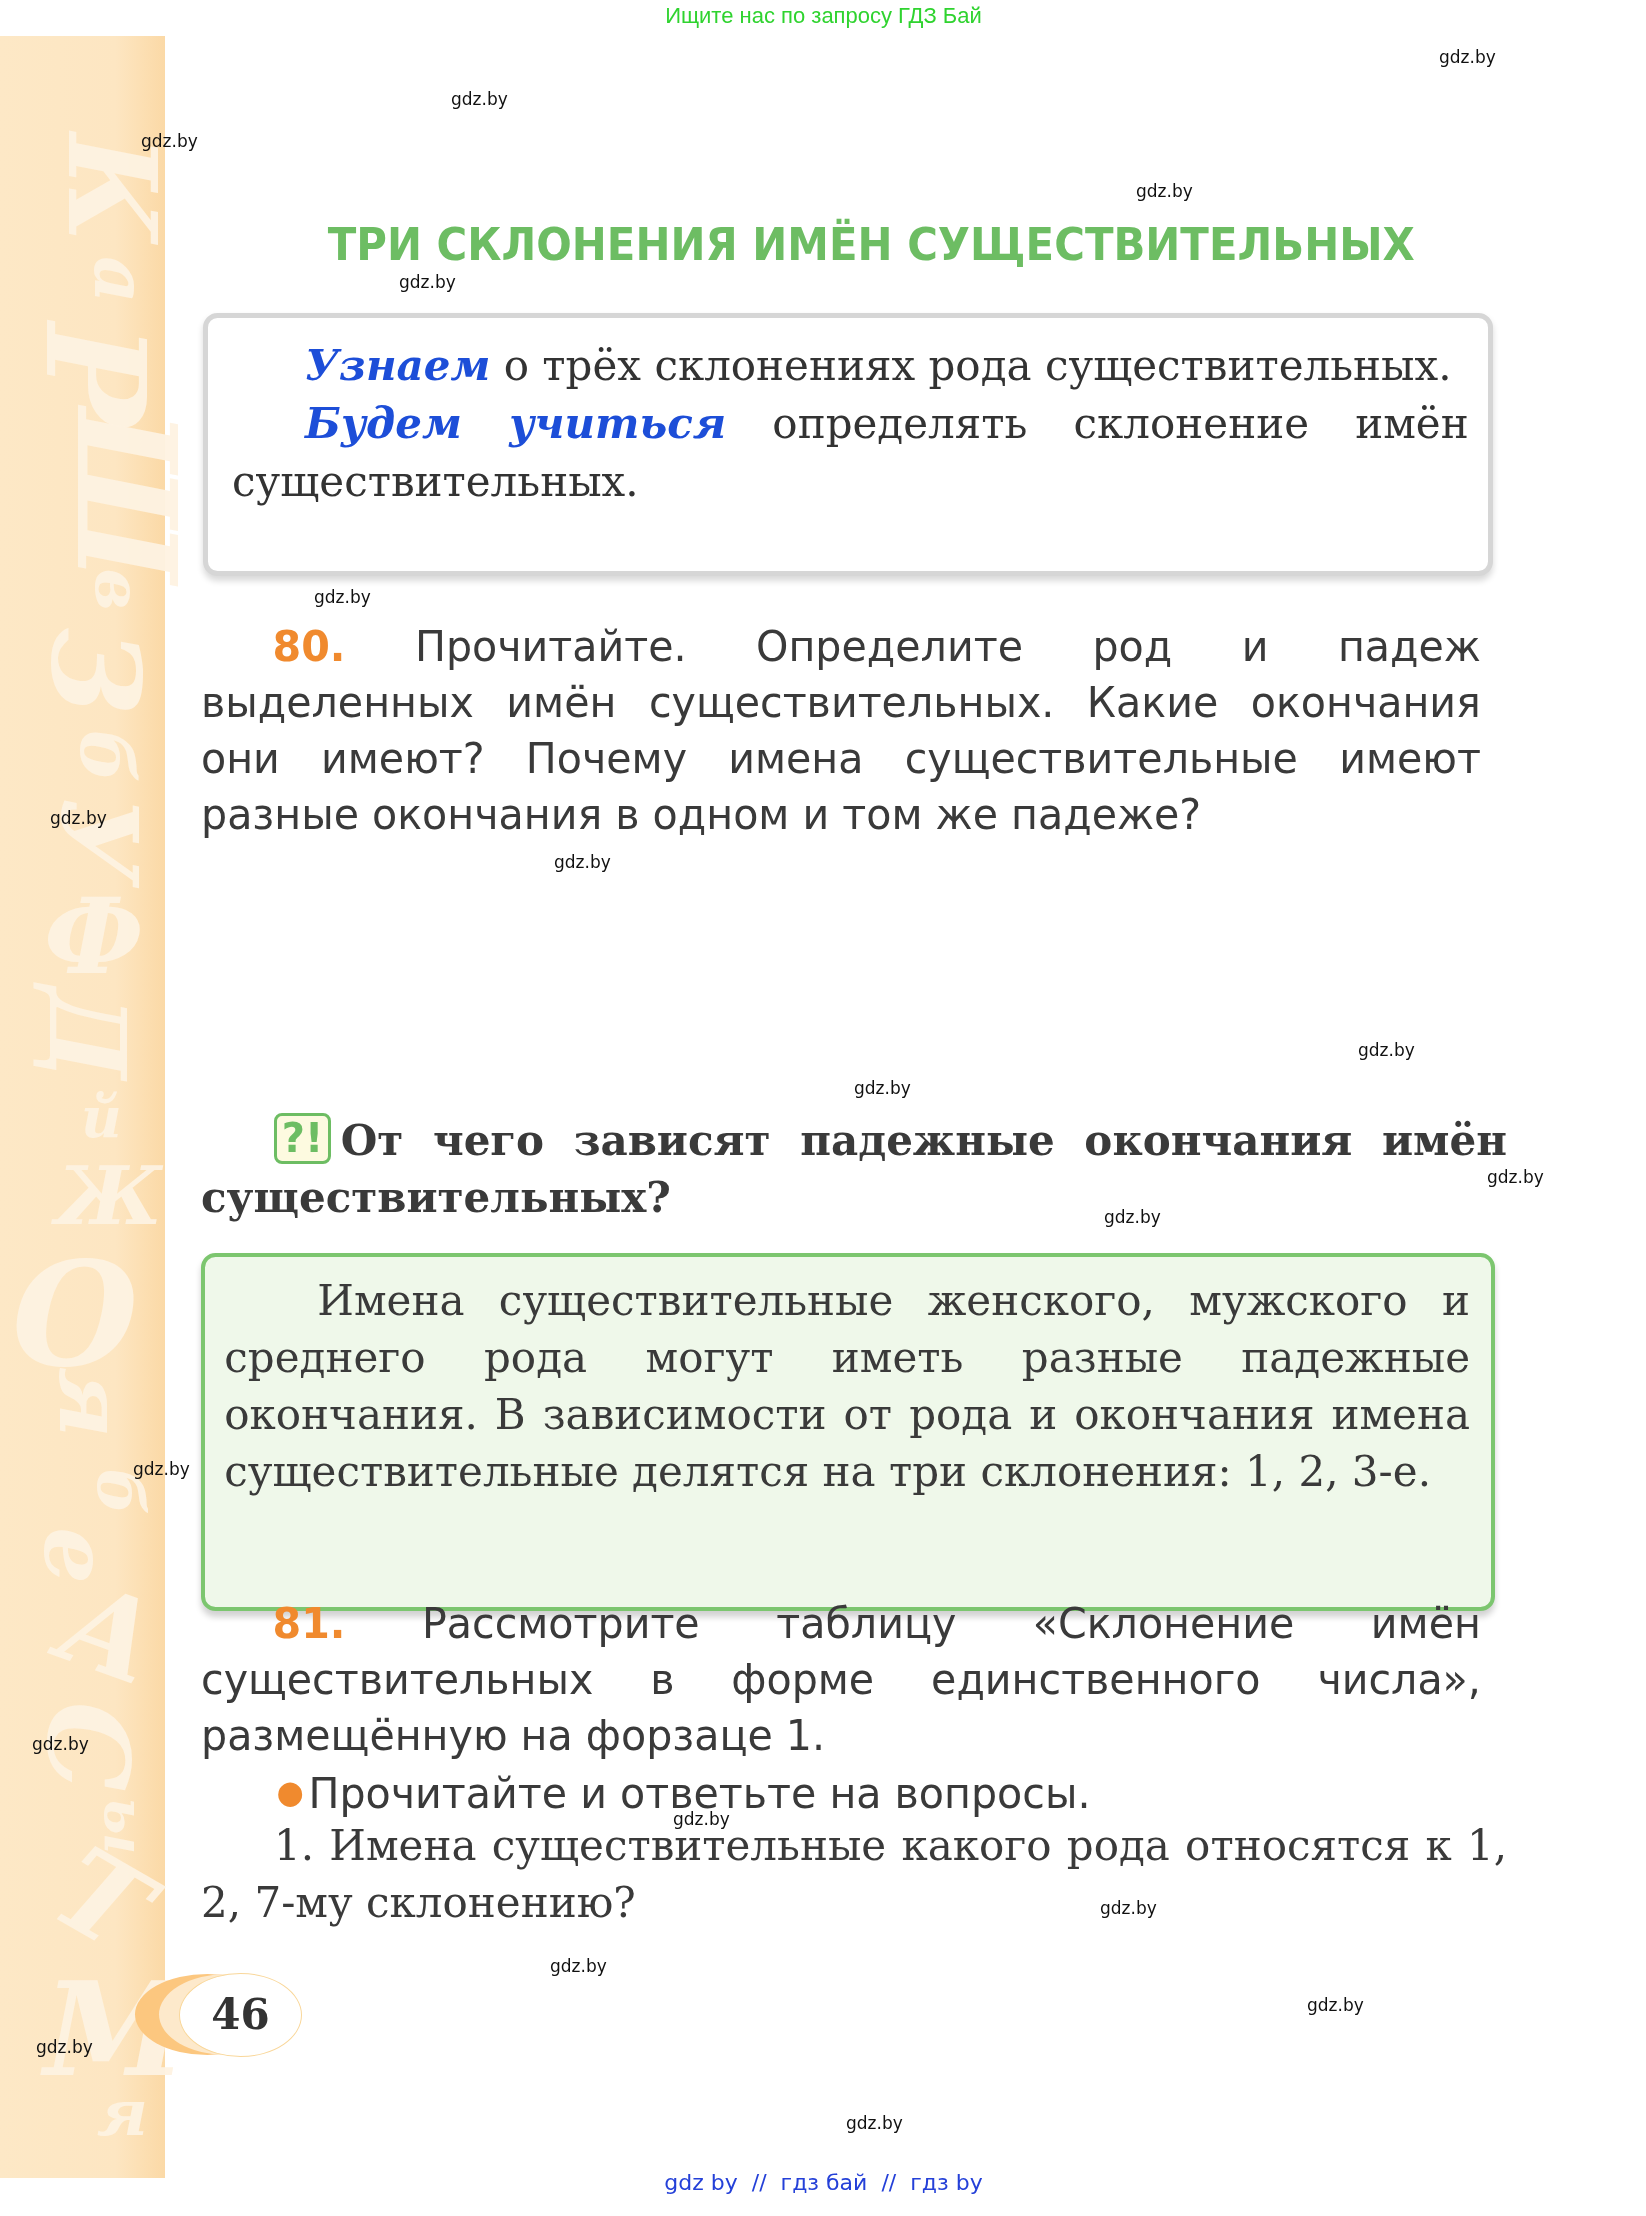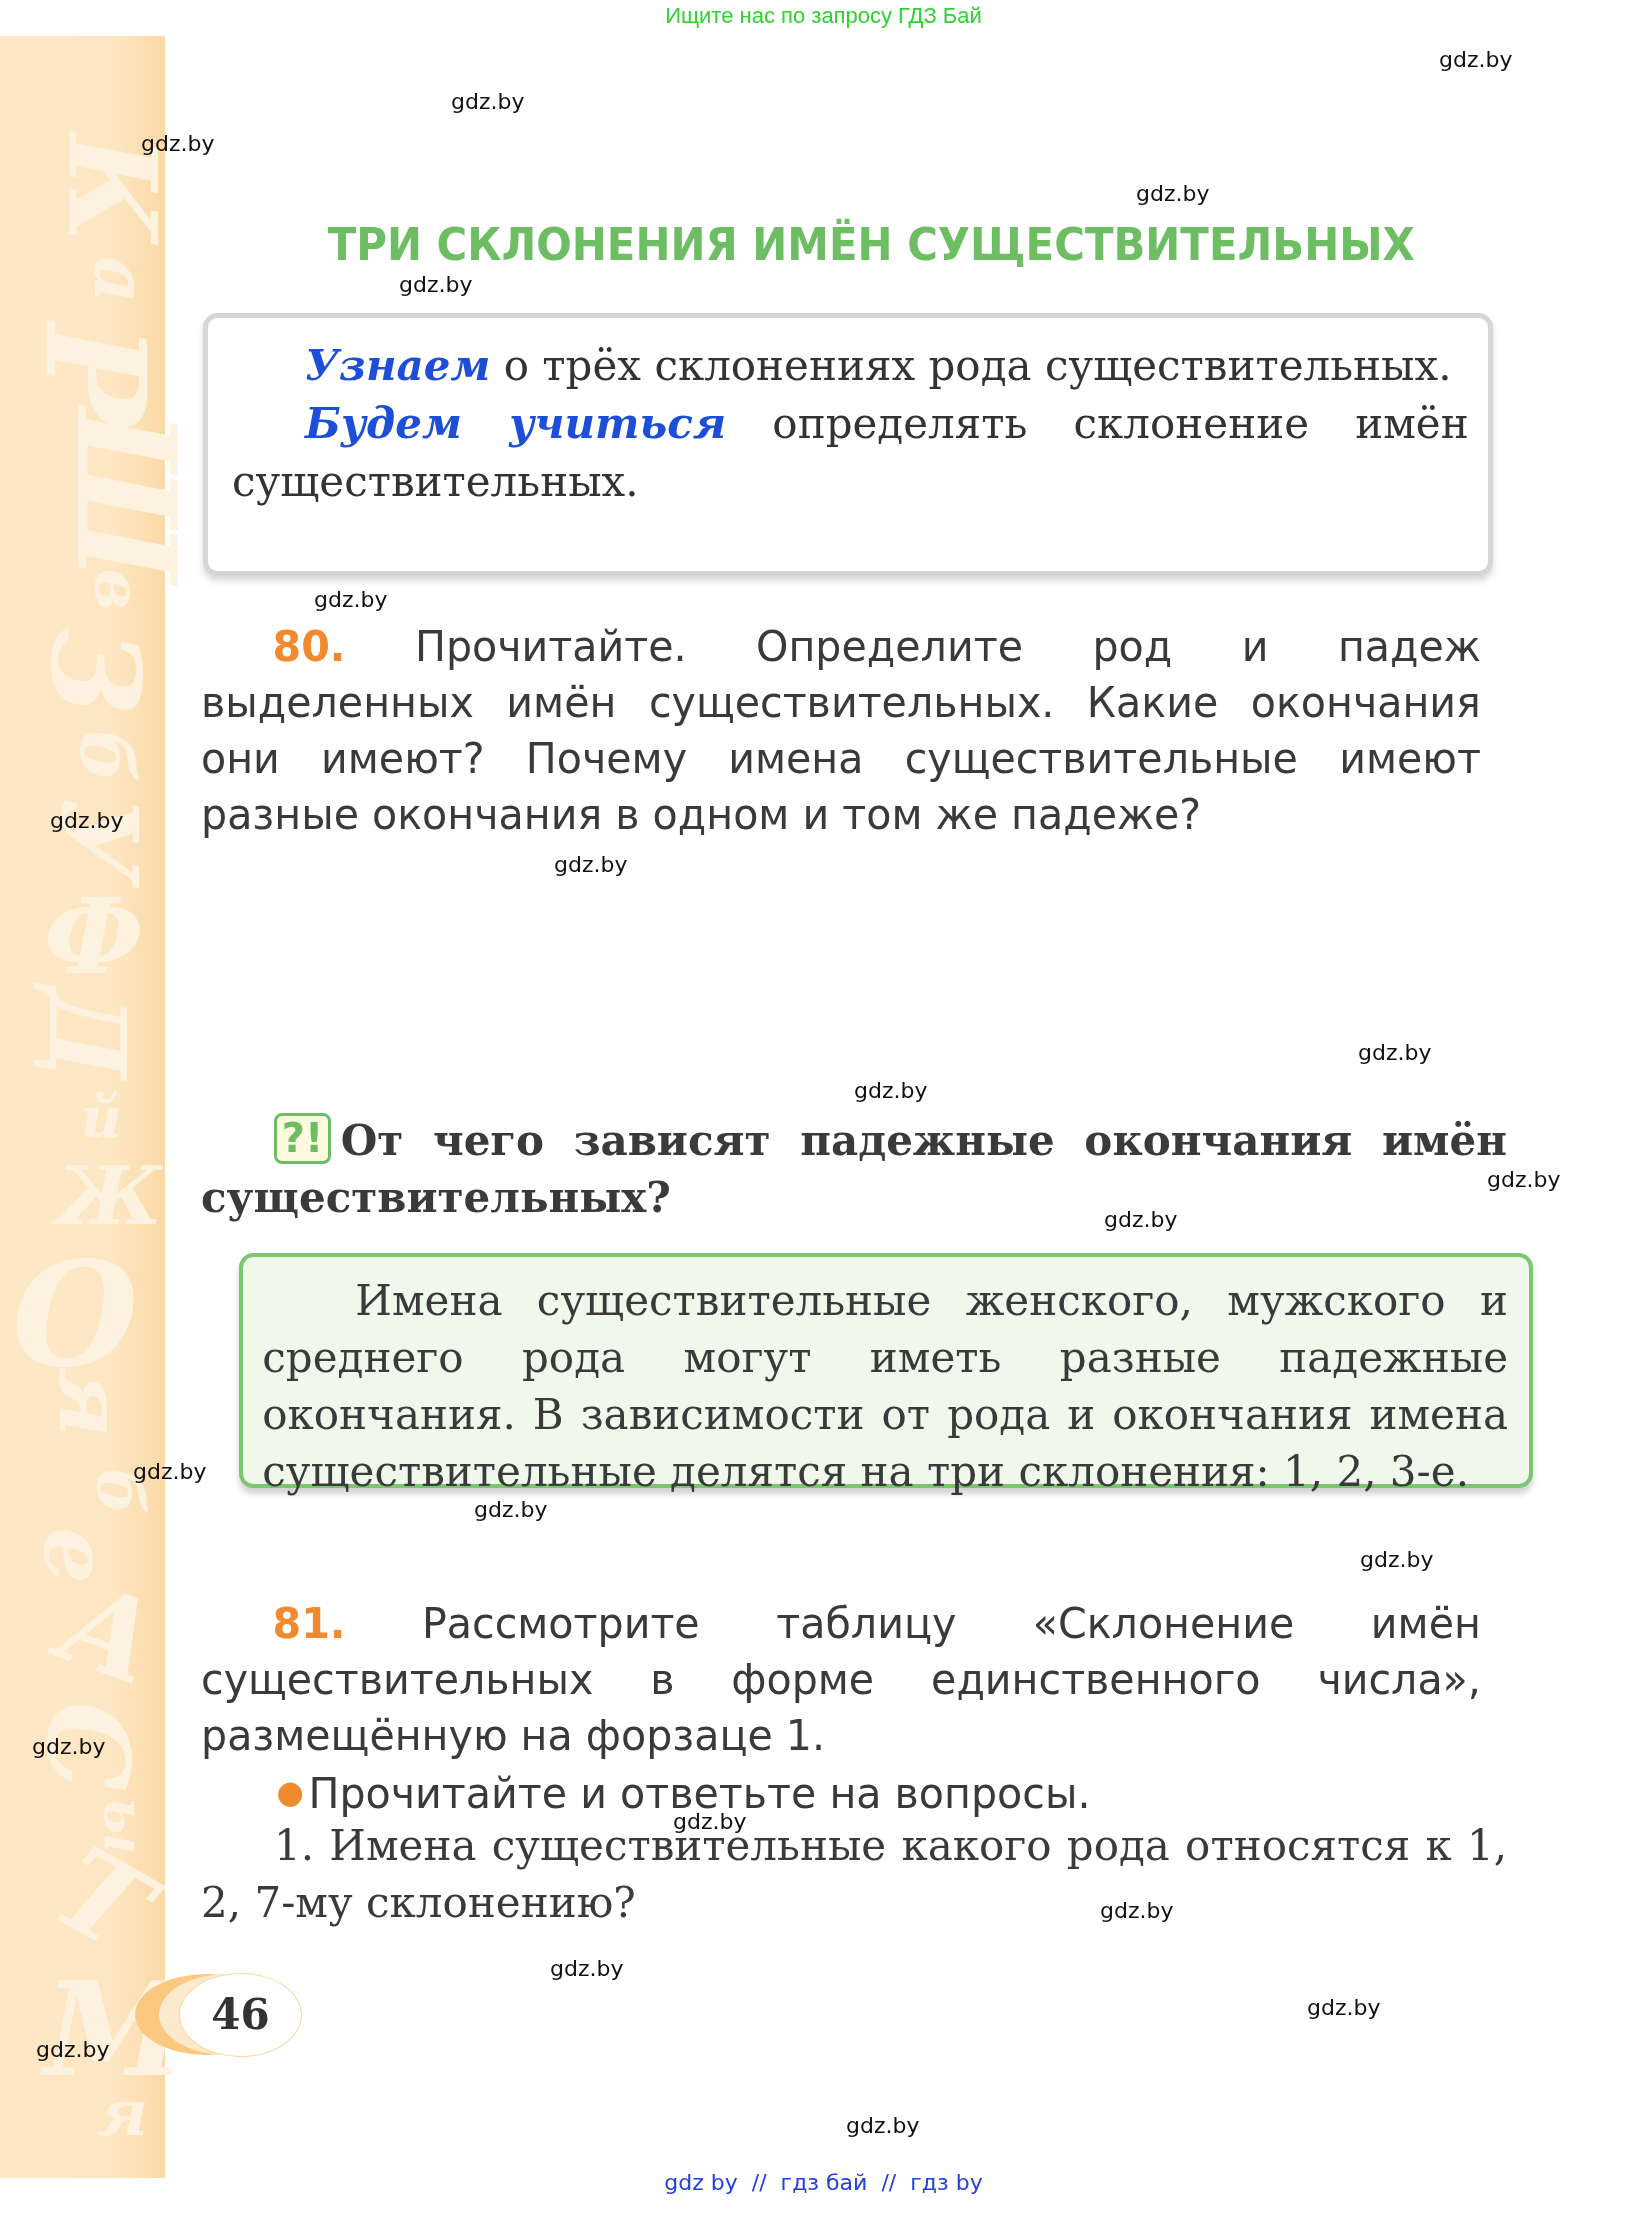--- a/index.html
+++ b/index.html
@@ -15,21 +15,21 @@
     }
     .side-strip {
       position: absolute; left: 0; top: 36px; width: 165px; height: 2142px;
       background: linear-gradient(to right, #fde8c6 0%, #fde6c2 70%, #fbd9a6 100%);
     }
     .side-letter {
       position: absolute; font-family: "DejaVu Serif", serif; font-weight: bold; font-style: italic;
       color: #fef3e2; opacity: 0.95;
     }
     .watermark {
-      position: absolute; font-family: "DejaVu Sans", sans-serif; font-size: 22px; color: #111;
+      position: absolute; font-family: "DejaVu Sans", sans-serif; font-size: 17px; color: #111;
     }
     .title {
       position: absolute; top: 218px; left: 0; width: 100%; text-align: center;
       padding-left: 97px; box-sizing: border-box;
       font-family: "DejaVu Sans", sans-serif; font-weight: bold; font-size: 45px;
       color: #6dbd63; letter-spacing: 0px;
       transform: scaleX(0.93); transform-origin: 862px 0;
     }
     .goal-box {
       position: absolute; left: 203px; top: 313px; width: 1290px; height: 263px;
@@ -54,26 +54,26 @@
       text-align: justify; color: #3a3a3a;
     }
     .serif-block b { font-weight: bold; color: #333; }
     .qbadge {
       display: inline-block; border: 3.2px solid #6dbd63; background: #fdfae0;
       border-radius: 8px; color: #6dbd63; font-family: "DejaVu Sans", sans-serif;
       font-weight: bold; font-size: 40px; line-height: 45px; padding: 0 4.8px;
       vertical-align: 3.2px; margin-right: 9.7px;
     }
     .rule-box {
-      position: absolute; left: 201px; top: 1253px; width: 1294px; height: 235px;
+      position: absolute; left: 201px; top: 1253px; width: 1294px; height: 358px;
       background: #eff8ea; border: 4px solid #7cc66f; border-radius: 14.5px;
       box-shadow: 0 5.6px 6.4px rgba(0,0,0,0.18);
       box-sizing: border-box; padding: 14.5px 21px 0 19.3px;
       font-family: "DejaVu Serif", serif; font-size: 42px; line-height: 57px;
-      text-align: justify; color: #3a3a3a; margin-left: 38px;
+      text-align: justify; color: #3a3a3a;
     }
     .bullet { color: #f08a2e; font-size: 32px; vertical-align: 4.8px; margin-right: 4.8px; }
     .page-num-wrap { position: absolute; left: 135px; top: 1971px; width: 169px; height: 89px; }
     .page-num-back {
       position: absolute; left: 0; top: 3.2px; width: 145px; height: 81px; border-radius: 50%;
       background: #fcc77f;
     }
     .page-num-mid {
       position: absolute; left: 24px; top: 3.2px; width: 137px; height: 81px; border-radius: 50%;
       background: #fde9cb;

